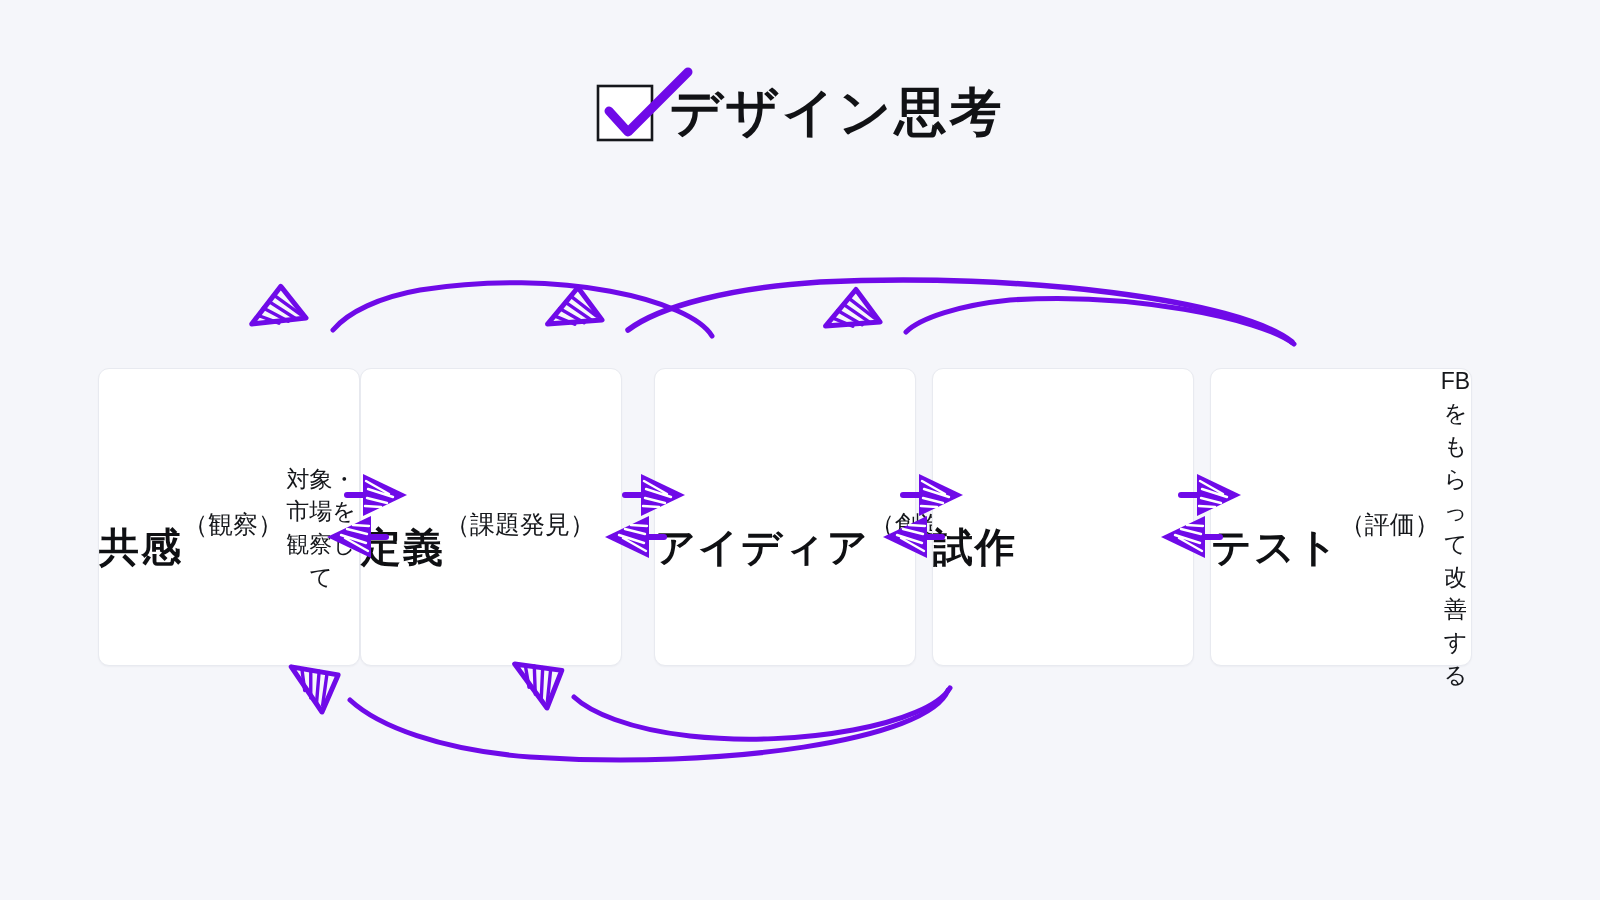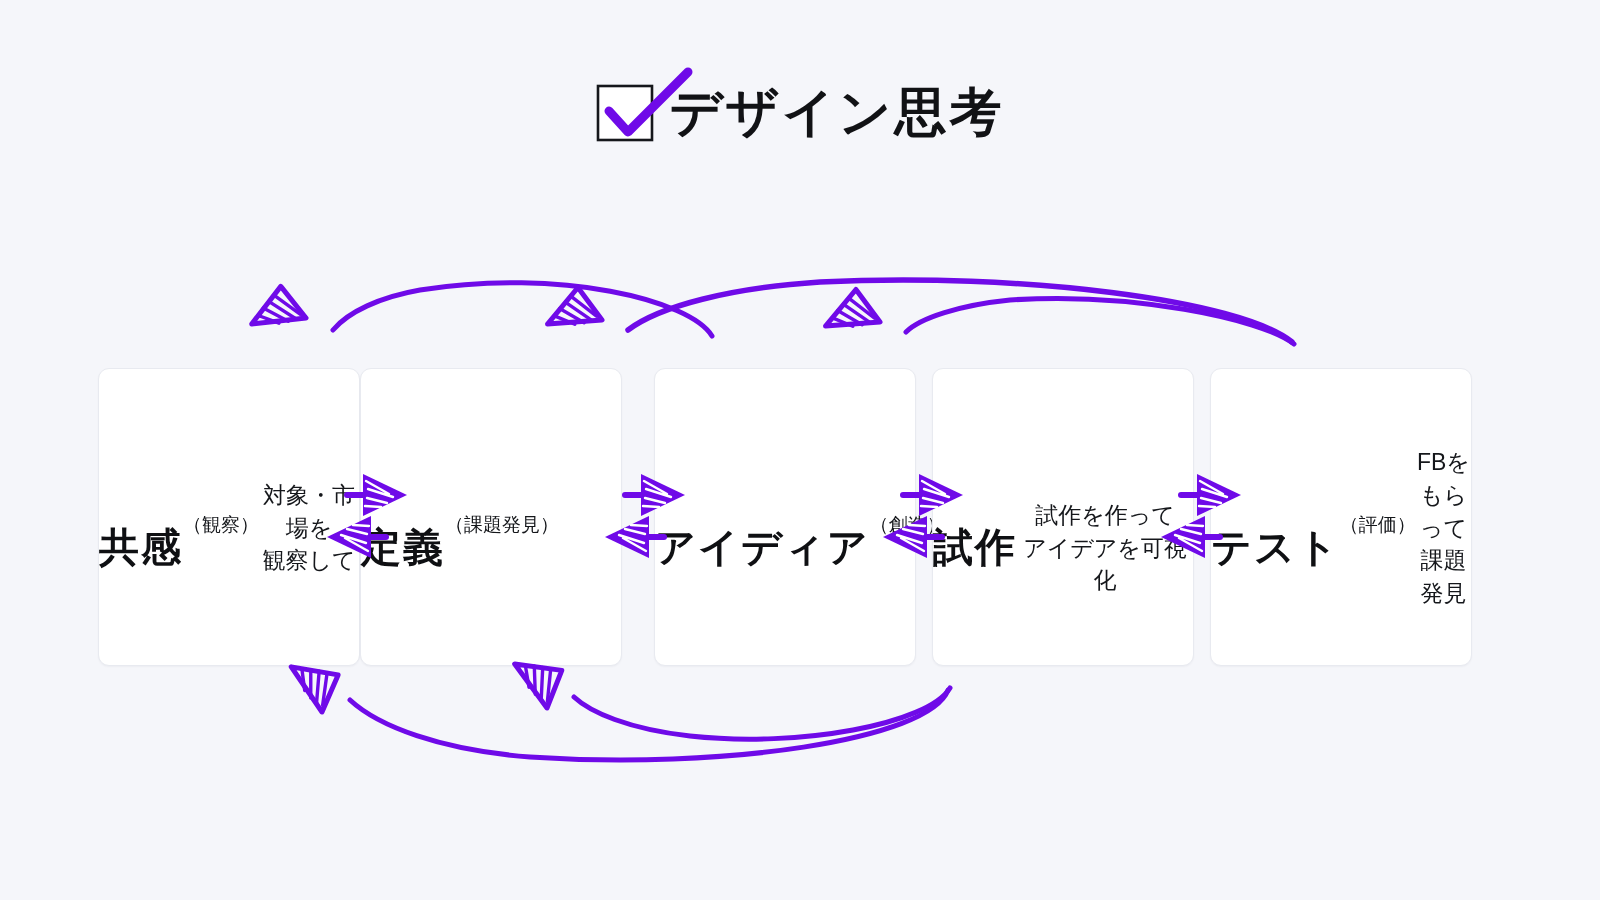--- a/index.html
+++ b/index.html
@@ -30,21 +30,21 @@
     background:#ffffff;border:1px solid #e8eaf0;border-radius:11px;
     box-shadow:0 1px 2px rgba(25,28,45,.04);
     box-sizing:border-box;
     display:flex;flex-direction:row;align-items:center;
   }
   .card-title{
     font-size:40px;font-weight:bold;color:#0f1013;
     letter-spacing:2px;line-height:1;margin-top:60px;white-space:nowrap;
   }
   .card-sub{
-    font-size:19px;color:#15171b;line-height:1;margin-top:15px;white-space:nowrap;
+    font-size:25px;color:#15171b;line-height:1;margin-top:15px;white-space:nowrap;
   }
   .card-desc{
     font-size:23px;color:#15171b;line-height:1.42;text-align:center;
     margin-top:22px;white-space:pre-line;
   }
   .card.no-sub .card-desc{margin-top:62px;}
 
   
   #arrows{position:absolute;left:0;top:0;width:1600px;height:900px;pointer-events:none;}
 </style>
@@ -77,29 +77,27 @@
       <div class="card-sub">（課題発見）</div>
     </div>
 
     <div class="card" style="left:556px;">
       <div class="card-title">アイディア</div>
       <div class="card-sub">（創造）</div>
     </div>
 
     <div class="card no-sub" style="left:834px;">
       <div class="card-title">試作</div>
-      <div class="card-desc">試作を作って
-アイデアを可視化</div>
     </div>
 
     <div class="card" style="left:1112px;">
       <div class="card-title">テスト</div>
       <div class="card-sub">（評価）</div>
       <div class="card-desc">FBをもらって
-課題発見</div>
+改善する</div>
     </div>
 
   </div>
 
   <svg id="arrows" viewBox="0 0 1600 900">
     <defs>
       <g id="head-r">
         <path d="M0 -21 L44 0 L0 21 Z" fill="#6f0ae8"></path>
         <path d="M3 -14 L26 -1 M5 -6 L30 2 M4 3 L24 8 M2 11 L18 12" stroke="#ffffff" stroke-width="2.4" fill="none" stroke-linecap="round"></path>
       </g>

